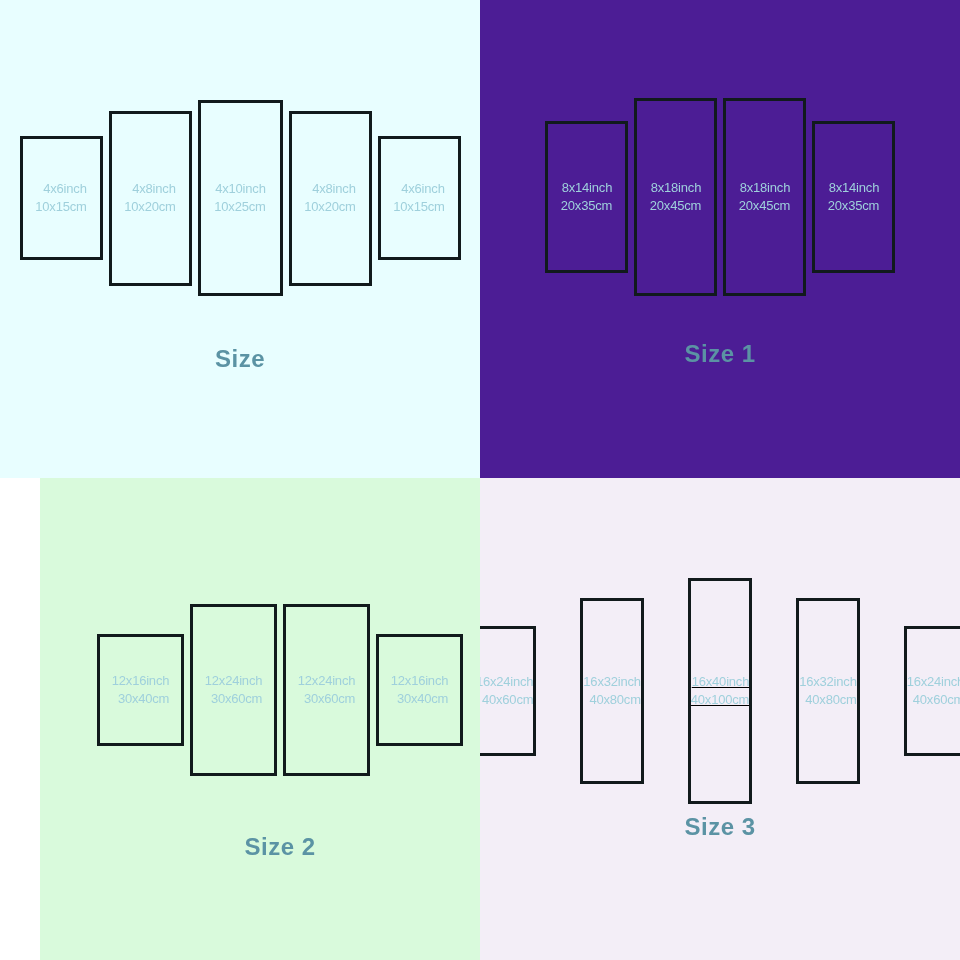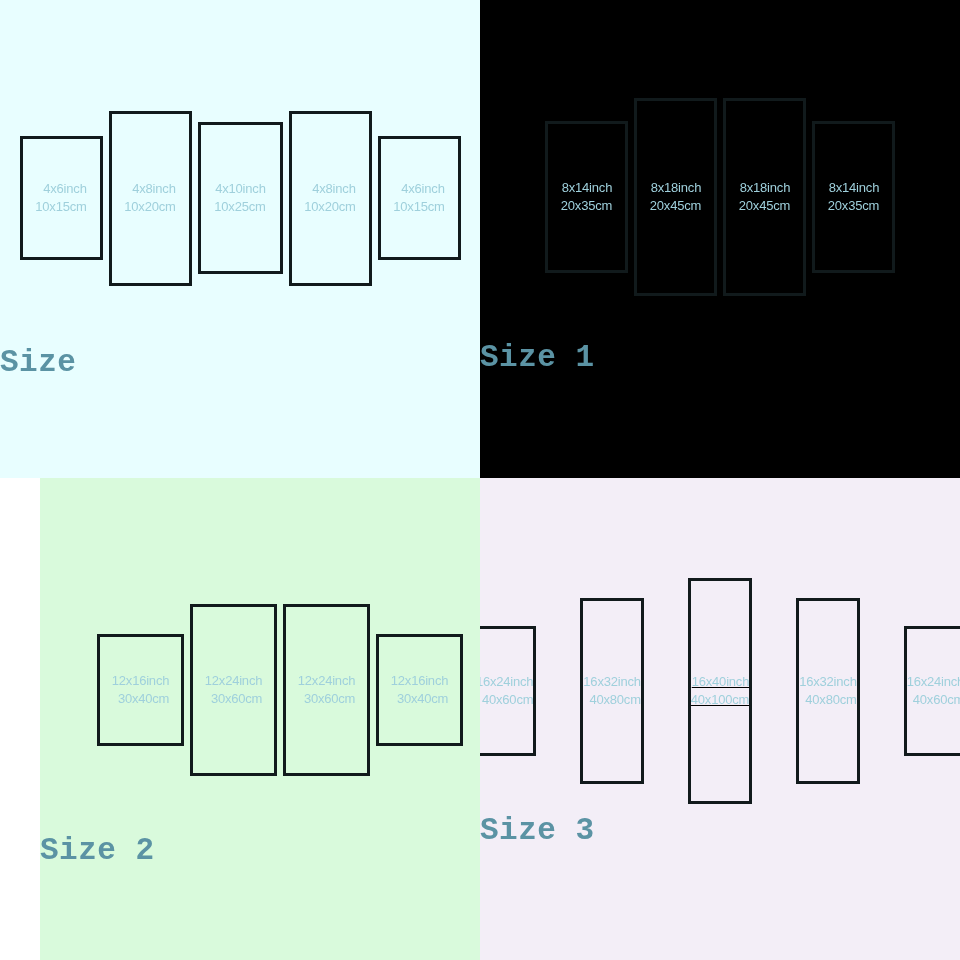--- a/index.html
+++ b/index.html
@@ -44,24 +44,24 @@
     color:#9fd0dc;
     text-align:right;
     letter-spacing:-0.2px;
     white-space:nowrap;
     font-family:"Liberation Sans", sans-serif;
   }
   .panel-label .ln{display:block;}
   .quadrant-title{
     position:absolute;
     left:0;right:0;
-    text-align:left;
-    font-family:Liberation Mono, monospace;
+    text-align:center;
+    font-family:Liberation Sans, sans-serif;
     font-weight:700;
-    font-size:31px;
+    font-size:24px;
     color:#5b93a4;
     letter-spacing:0.5px;
   }
 </style>
 </head>
 <body>
 
 <div id="chart-grid">
     <div class="quadrant" style="background: rgb(232, 254, 255);">
       <div class="panel-row" style="top: 92px; height: 212px;">
@@ -70,42 +70,42 @@
             <span class="ln">4x6inch</span>
             <span class="ln">10x15cm</span>
           </div>
         </div>
         <div class="panel" style="width: 83px; height: 175px; border-color: rgb(17, 26, 28);">
           <div class="panel-label" style="color: rgb(159, 208, 220);">
             <span class="ln">4x8inch</span>
             <span class="ln">10x20cm</span>
           </div>
         </div>
-        <div class="panel" style="width: 85px; height: 152px; border-color: rgb(17, 26, 28);">
+        <div class="panel" style="width: 85px; height: 196px; border-color: rgb(17, 26, 28);">
           <div class="panel-label" style="color: rgb(159, 208, 220);">
             <span class="ln">4x10inch</span>
             <span class="ln">10x25cm</span>
           </div>
         </div>
         <div class="panel" style="width: 83px; height: 175px; border-color: rgb(17, 26, 28);">
           <div class="panel-label" style="color: rgb(159, 208, 220);">
             <span class="ln">4x8inch</span>
             <span class="ln">10x20cm</span>
           </div>
         </div>
         <div class="panel" style="width: 83px; height: 124px; border-color: rgb(17, 26, 28);">
           <div class="panel-label" style="color: rgb(159, 208, 220);">
             <span class="ln">4x6inch</span>
             <span class="ln">10x15cm</span>
           </div>
         </div>
       </div>
       <div class="quadrant-title" style="top: 345px; color: rgb(91, 147, 164);">Size</div>
     </div>
-    <div class="quadrant" style="background: #000000;">
+    <div class="quadrant" style="background: #4c1d95;">
       <div class="panel-row" style="top: 78px; height: 237px;">
         <div class="panel" style="width: 83px; height: 152px; border-color: rgb(17, 26, 28);">
           <div class="panel-label" style="color: rgb(159, 208, 220);">
             <span class="ln">8x14inch</span>
             <span class="ln">20x35cm</span>
           </div>
         </div>
         <div class="panel" style="width: 83px; height: 198px; border-color: rgb(17, 26, 28);">
           <div class="panel-label" style="color: rgb(159, 208, 220);">
             <span class="ln">8x18inch</span>

